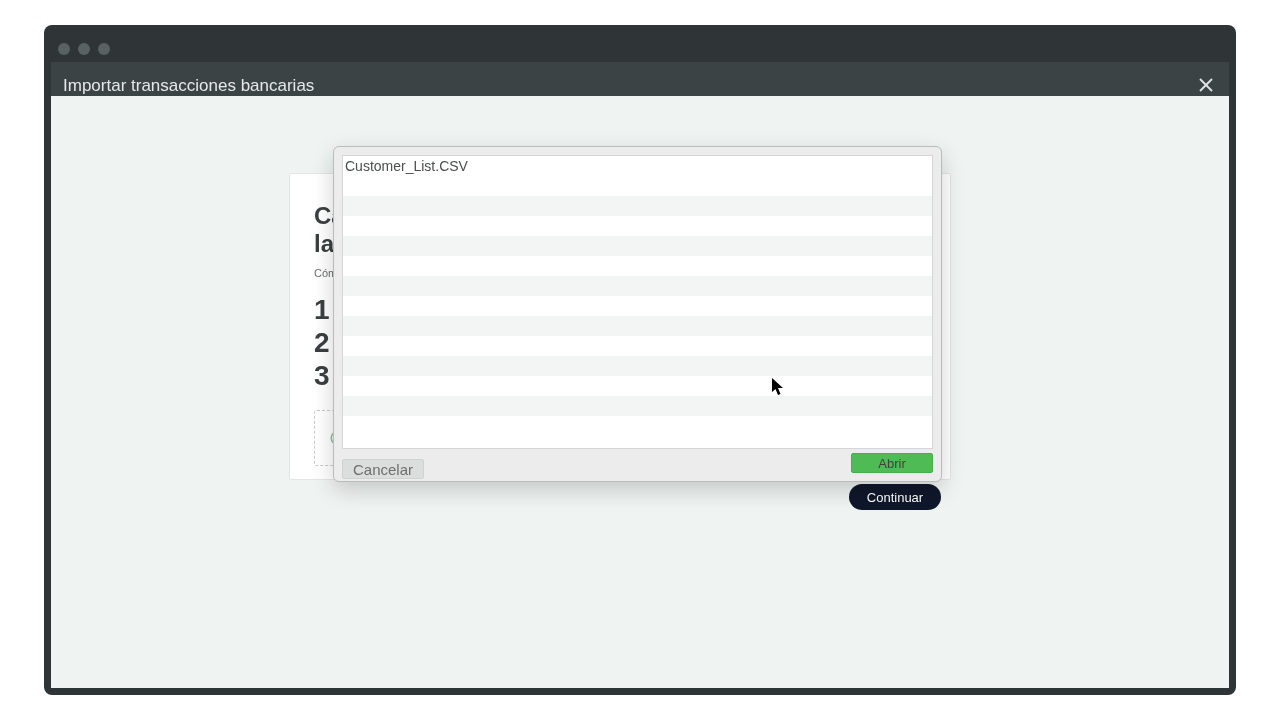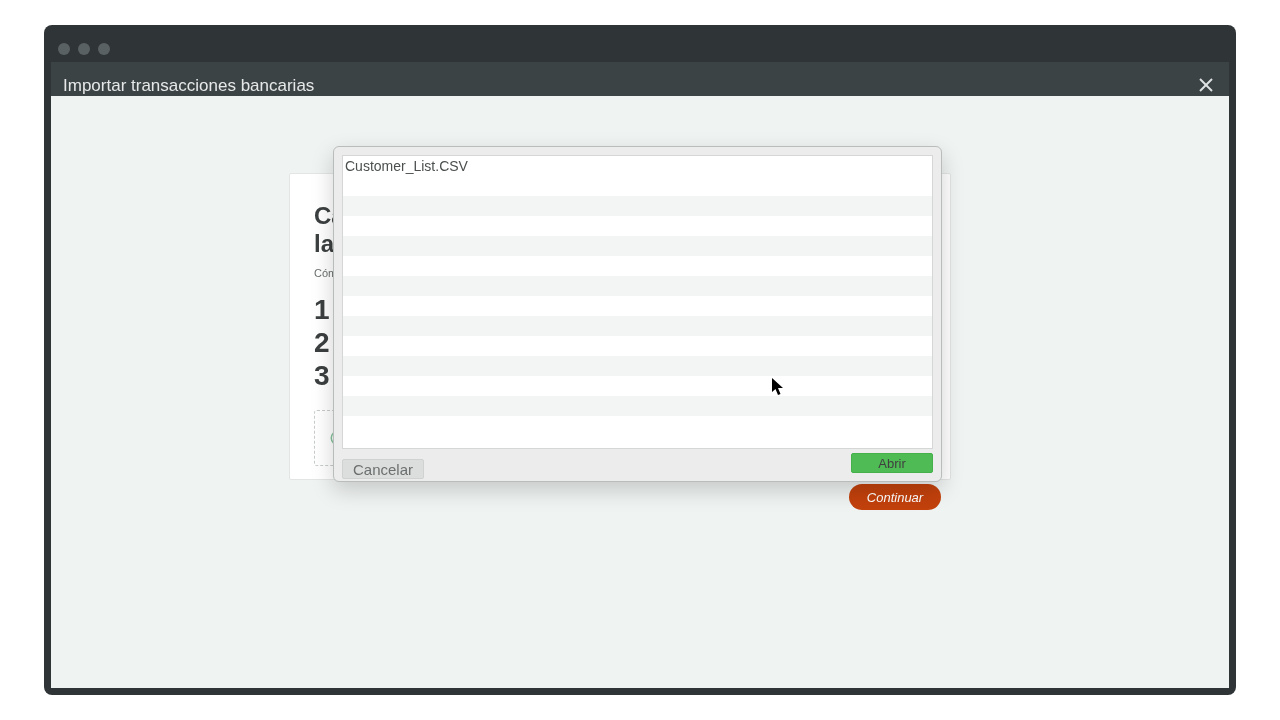--- a/index.html
+++ b/index.html
@@ -105,27 +105,26 @@
     color: #88c29e;
   }
   
   .continue-btn {
     position: absolute;
     left: 798px;
     top: 388px;
     width: 92px;
     height: 26px;
     border-radius: 13px;
-    background: #c2410c;
+    background: #0f172a;
     color: #ffffff;
     display: flex;
     align-items: center;
     justify-content: center;
     font-size: 13px;
-    font-style: italic;
   }
   
   
   .filepicker {
     position: absolute;
     left: 282px;
     top: 50px;
     width: 609px;
     height: 336px;
     background: #ececec;

